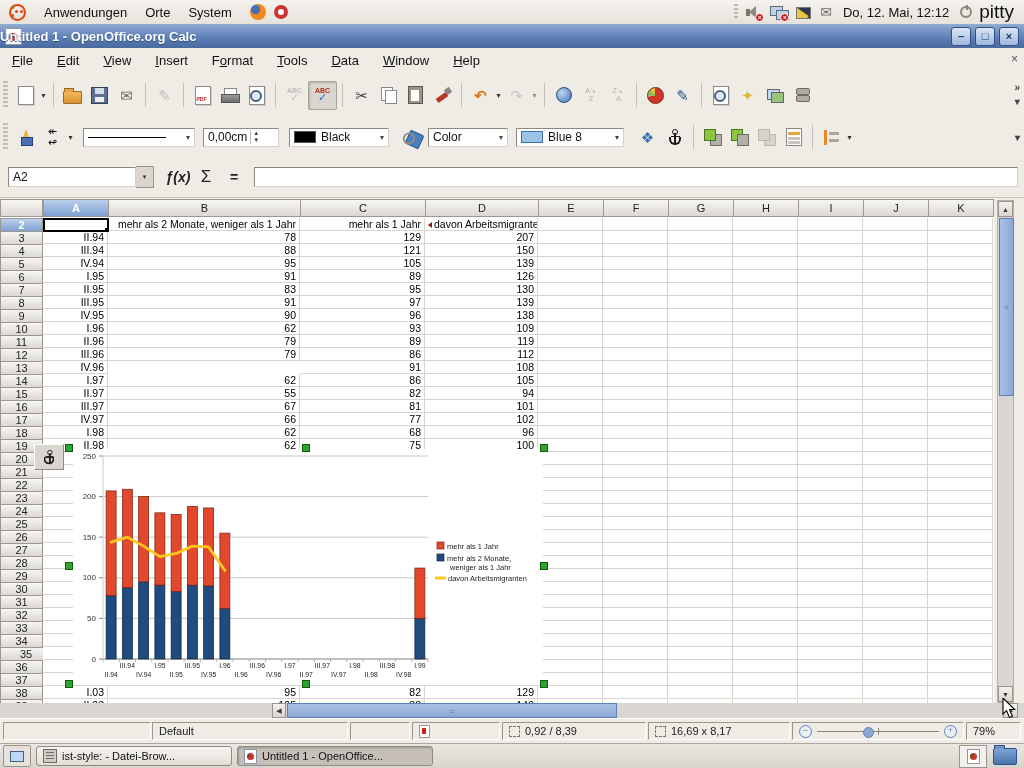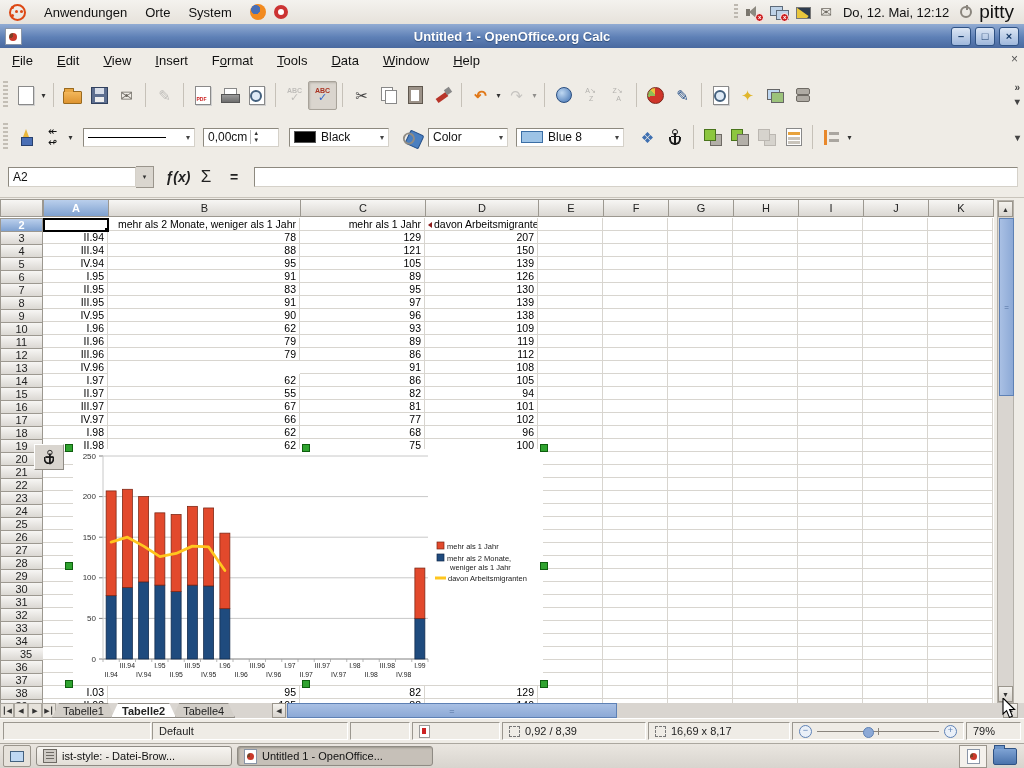--- a/index.html
+++ b/index.html
@@ -31,21 +31,21 @@
   .power-i{width:12px;height:12px;border:2px solid #8A857D;border-radius:50%;box-sizing:border-box;position:relative;}
   .power-i::after{content:"";position:absolute;left:4px;top:-3px;width:2px;height:5px;background:#8A857D;}
   .uname{font-size:19px;padding-right:4px;}
   
   .titlebar{position:absolute;left:0;top:24px;width:1024px;height:24px;
     background:linear-gradient(#92ACd3,#5E80B6 55%,#49699F);display:flex;align-items:center;
     color:#fff;font-weight:bold;font-size:13px;}
   .title-ic{width:15px;height:15px;margin-left:5px;background:#fff;border:1px solid #8A96A8;position:relative;}
   .title-ic::after{content:"";position:absolute;left:3px;top:4px;width:8px;height:8px;border-radius:50%;
     background:conic-gradient(#C9392B 0 250deg,#7B3F24 250deg 360deg);}
-  .title-text{position:absolute;left:0;right:0;text-align:center;text-shadow:0 1px 1px #2F4C77;}
+  .title-text{position:absolute;left:0;right:0;text-align:left;text-shadow:0 1px 1px #2F4C77;}
   .winbtns{margin-left:auto;display:flex;gap:4px;padding-right:5px;z-index:2;}
   .wbtn{width:18px;height:17px;border-radius:3px;border:1px solid #2F5284;
     background:linear-gradient(#DCE6F4,#9FB8DC);color:#173A68;font-size:11px;font-weight:bold;
     display:flex;align-items:center;justify-content:center;line-height:1;}
   
   .menubar{position:absolute;left:0;top:48px;width:1024px;height:25px;background:#EFECE6;
     display:flex;align-items:center;font-size:13px;color:#111;border-bottom:1px solid #E2DED7;}
   .menu-item{padding:3px 12px;}
   .doc-close{position:absolute;right:6px;top:4px;font-size:12px;color:#555;}
   
@@ -1053,35 +1053,20 @@
     <div class="sbtn" style="left:0;top:0">▲</div>
     <div class="vthumb">=</div>
     <div class="sbtn" style="left:0;top:485px">▼</div>
   </div>
 
   <div class="hscrollwrap">
     <div class="sbtn" style="left:272px;top:0;width:14px;height:15px">◀</div>
     <div class="hthumb">=</div>
     <div class="sbtn" style="left:1003px;top:0;width:15px;height:15px">▶</div>
   </div>
-  <div class="tabzone">
-    <span class="tnav">┃◀</span>
-    <span class="tnav">◀</span>
-    <span class="tnav">▶</span>
-    <span class="tnav">▶┃</span>
-    <span class="sheettab">
-        <span>Tabelle1</span>
-      </span>
-    <span class="sheettab active">
-        <span>Tabelle2</span>
-      </span>
-    <span class="sheettab">
-        <span>Tabelle4</span>
-      </span>
-  </div>
 
   <div class="statusbar">
     <div class="sseg" style="left:3px;width:148px"></div>
     <div class="sseg" style="left:152px;width:196px">
         <span>Default</span>
       </div>
     <div class="sseg" style="left:350px;width:60px"></div>
     <div class="sseg" style="left:412px;width:88px">
         <span class="modflag"></span>
       </div>

